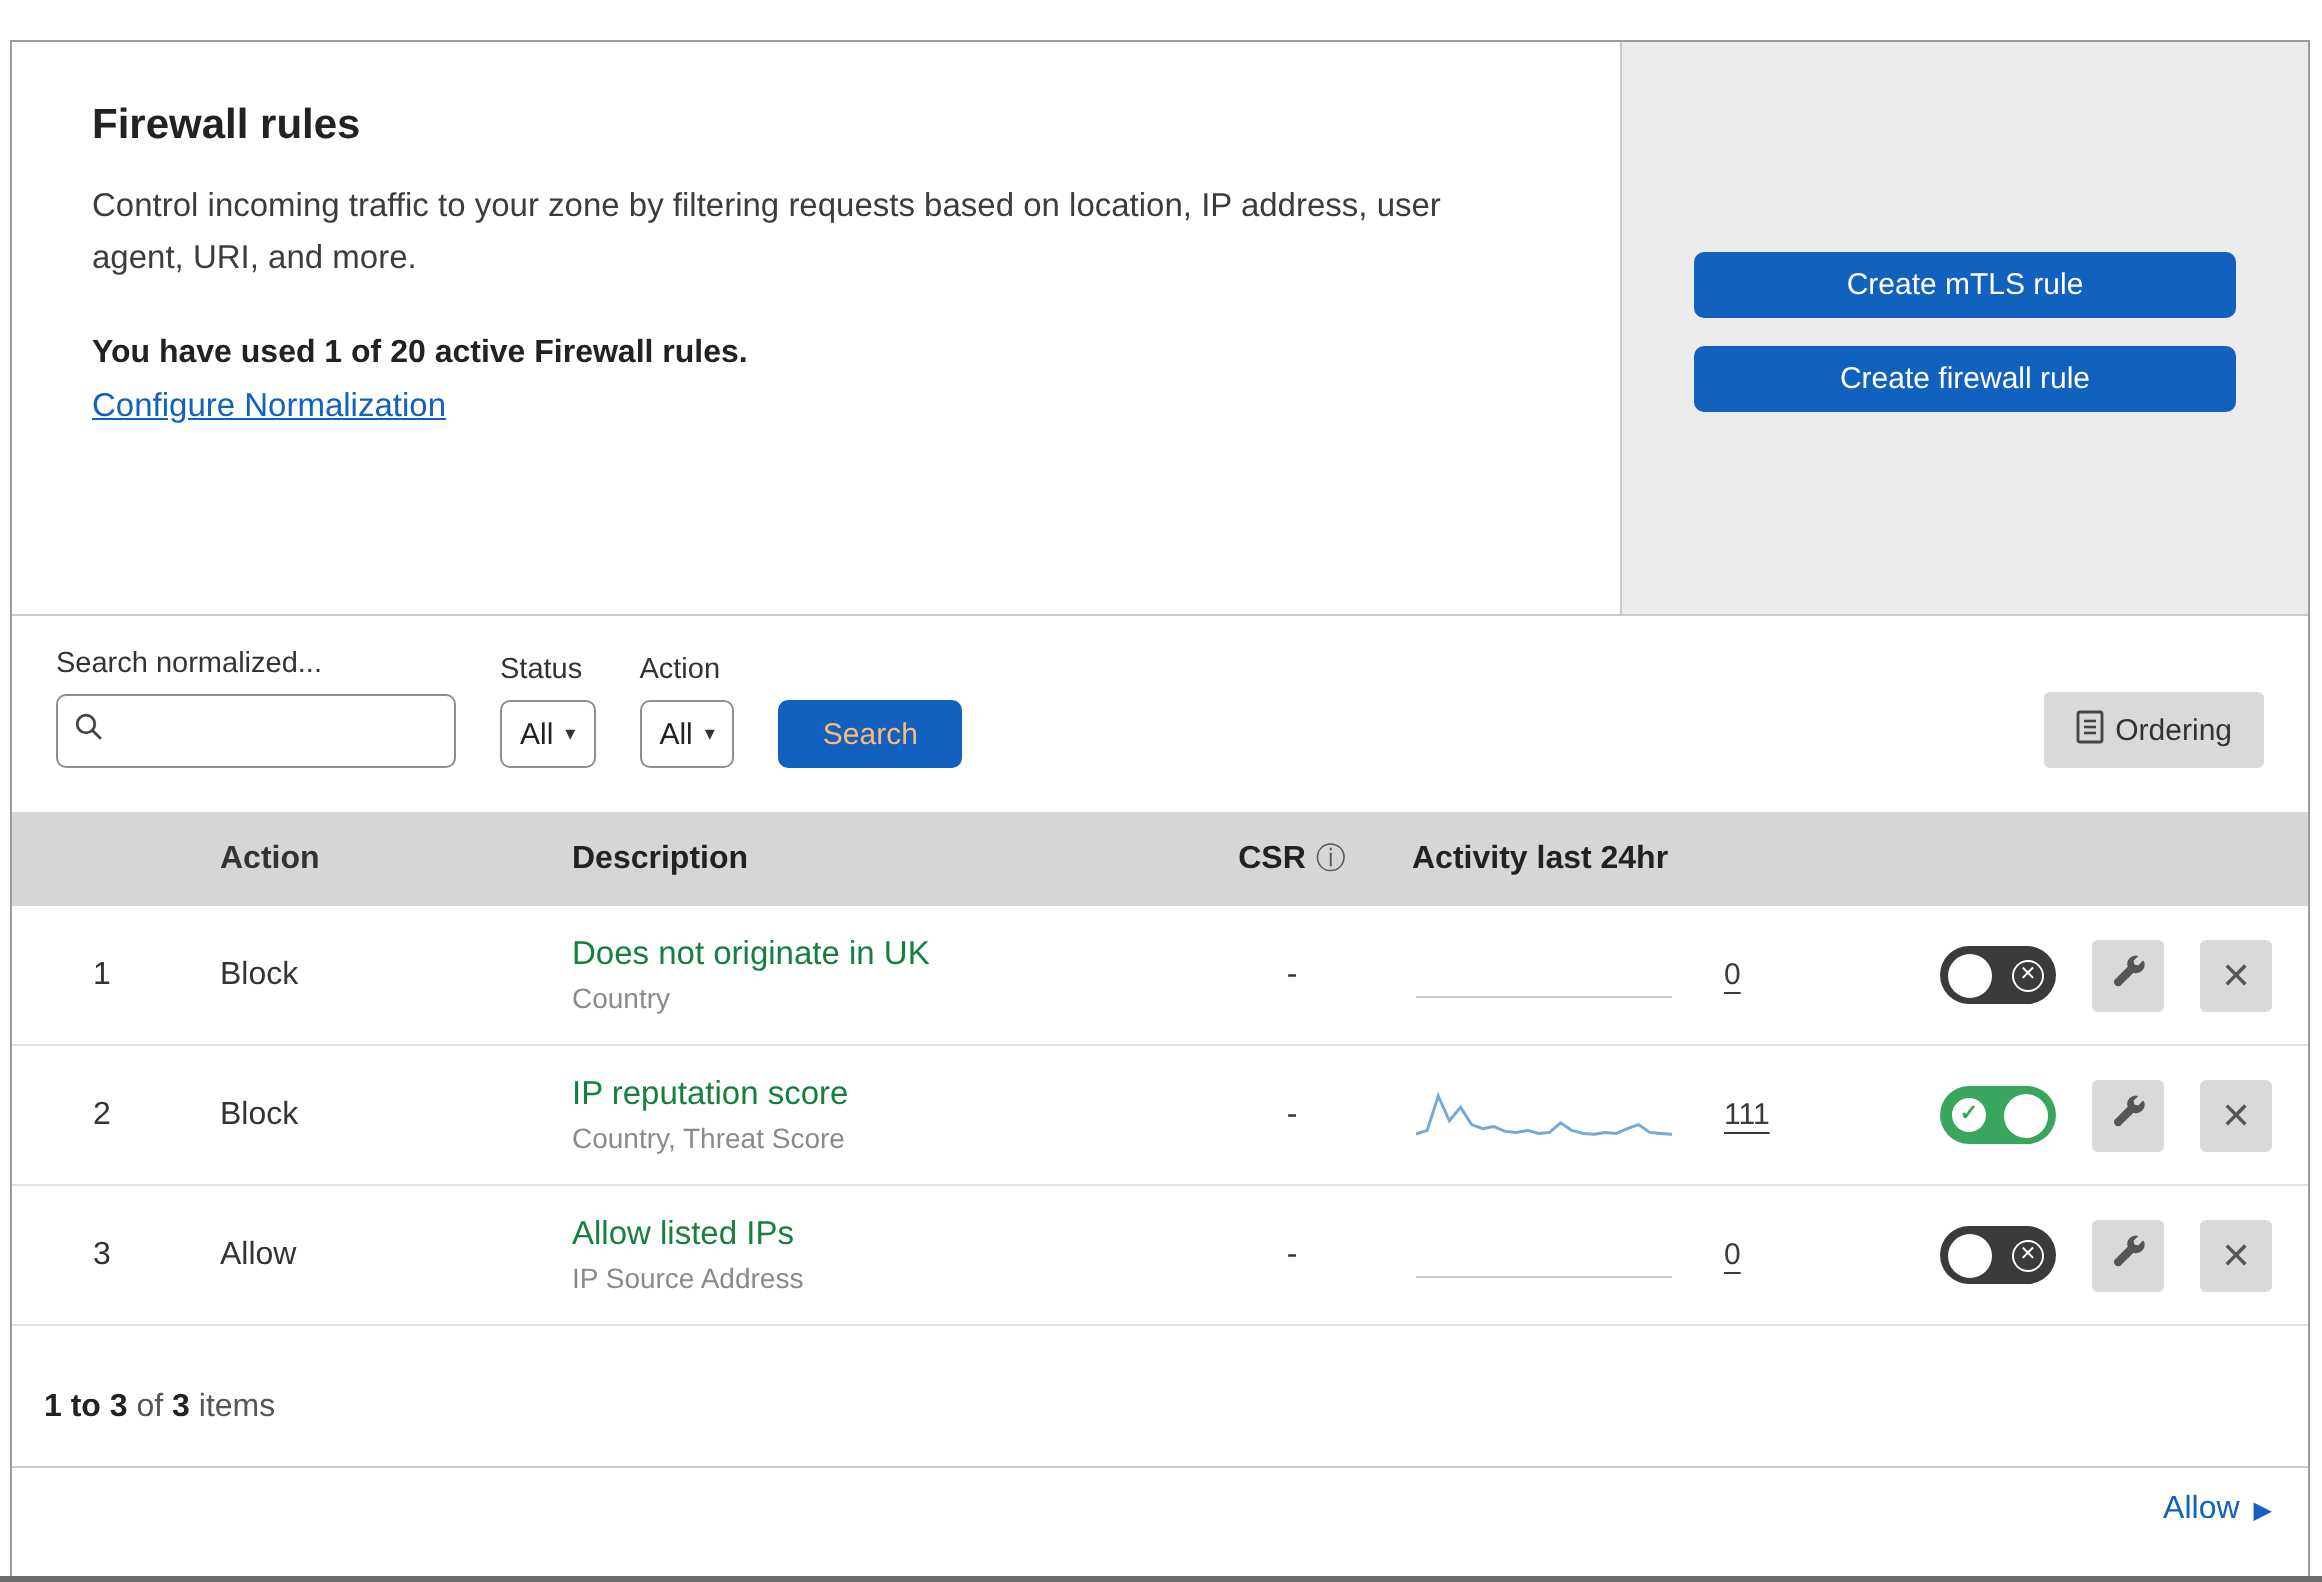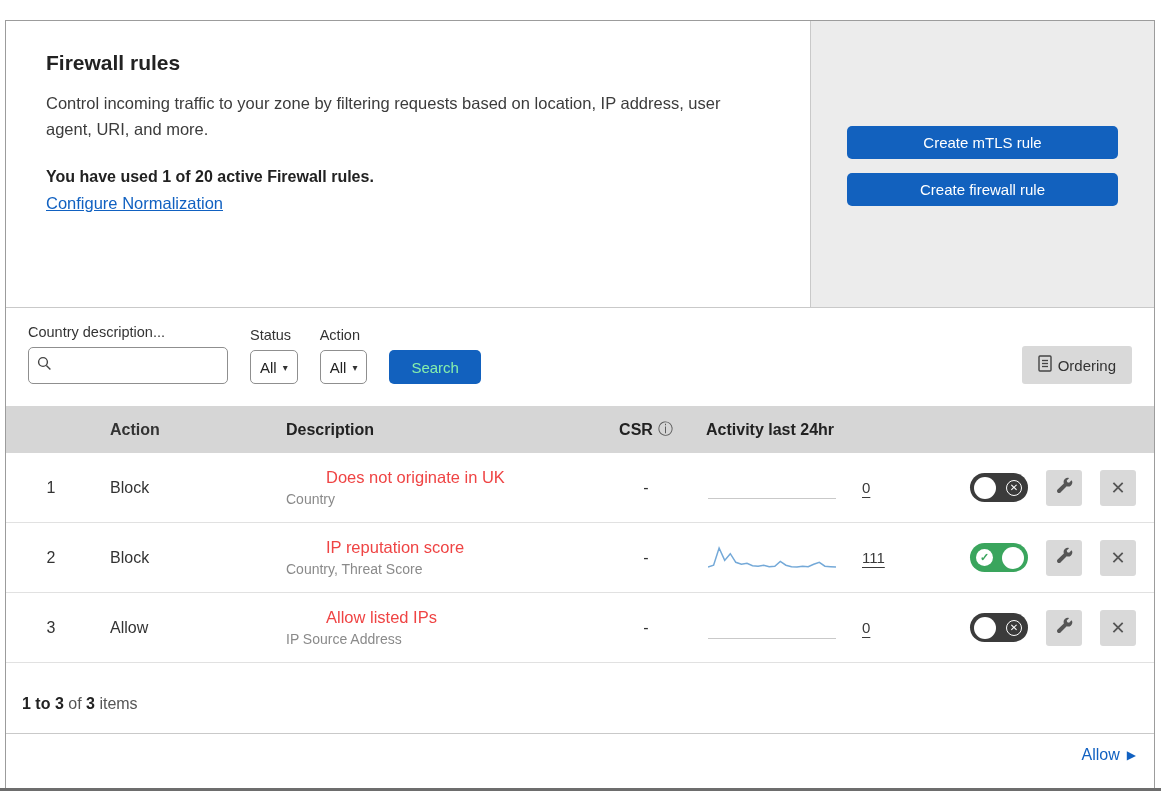--- a/index.html
+++ b/index.html
@@ -29,40 +29,40 @@
   .fgroup { display: flex; flex-direction: column; gap: 7px; }
   .flabel { font-size: 14.5px; color: #333; }
   .search-box { width: 200px; height: 37px; border: 1px solid #8f8f8f; border-radius: 5px;
     display: flex; align-items: center; padding: 0 8px; background: #fff; }
   .search-box input { border: none; outline: none; flex: 1; font-size: 15px;
     font-family: inherit; margin-left: 6px; background: transparent; }
   .select { height: 34px; border: 1px solid #8f8f8f; border-radius: 5px; background: #fff;
     display: flex; align-items: center; gap: 6px; padding: 0 9px; font-size: 15px;
     color: #222; cursor: pointer; }
   .caret { font-size: 10px; color: #333; }
-  .btn-search { height: 34px; padding: 0 22px; background: #1261be; color: #86efac;
+  .btn-search { height: 34px; padding: 0 22px; background: #1261be; color: #fdba74;
     border: none; border-radius: 5px; font-size: 15px; font-family: inherit;
     cursor: pointer; align-self: flex-end; }
   .spacer { flex: 1; }
   .btn-ordering { height: 38px; padding: 0 16px; background: #d9d9d9; border: none;
     border-radius: 3px; font-size: 15px; color: #333; display: flex; align-items: center;
     gap: 6px; cursor: pointer; font-family: inherit; align-self: flex-end; }
 
   
   .grid { display: grid; grid-template-columns: 90px 180px 320px 100px 235px 1fr;
     align-items: center; }
   .thead { background: #d6d6d6; height: 47px; font-weight: bold; font-size: 16px; color: #222; }
   .th-csr { text-align: center; display: flex; justify-content: center; align-items: center; gap: 5px; }
   .th-activity { padding-left: 10px; }
   .info { color: #595959; font-size: 15px; font-weight: normal; }
   .trow { height: 70px; border-bottom: 1px solid #e1e1e1; font-size: 16px; }
   .col-num { text-align: center; color: #333; }
   .col-action { padding-left: 14px; color: #333; }
   .col-desc { padding-left: 10px; }
-  .desc-title { font-size: 16.5px; color: #ef4444; margin-left: 40px; }
+  .desc-title { font-size: 16.5px; color: #15803d; }
   .desc-sub { font-size: 14px; color: #8a8a8a; margin-top: 4px; }
   .col-csr { text-align: center; color: #333; }
   .col-activity { display: flex; align-items: center; padding-left: 12px; gap: 26px; }
   .spark { width: 128px; height: 30px; position: relative; }
   .spark.flat::after { content: ""; position: absolute; left: 0; right: 0; bottom: 4px;
     border-bottom: 1px solid #c9c9c9; }
   .spark-line svg { display: block; }
   .count { font-size: 15px; color: #3a3a3a; text-decoration: underline;
     text-underline-offset: 4px; cursor: pointer; }
   .col-controls { display: flex; align-items: center; justify-content: flex-end;
@@ -107,21 +107,21 @@
       <a class="norm-link">Configure Normalization</a>
     </div>
     <div class="actions">
       <button class="btn-primary">Create mTLS rule</button>
       <button class="btn-primary">Create firewall rule</button>
     </div>
   </div>
 
   <div class="filterbar">
     <div class="fgroup">
-      <span class="flabel">Country description...</span>
+      <span class="flabel">Search normalized...</span>
       <div class="search-box">
         <span>
           <svg width="15" height="15" viewBox="0 0 15 15">
               <circle cx="6" cy="6" r="4.4" fill="none" stroke="#444" stroke-width="1.4"></circle>
               <line x1="9.4" y1="9.4" x2="13.4" y2="13.4" stroke="#444" stroke-width="1.4"></line>
             </svg>
         </span>
         <input type="text" style="">
       </div>
     </div>

